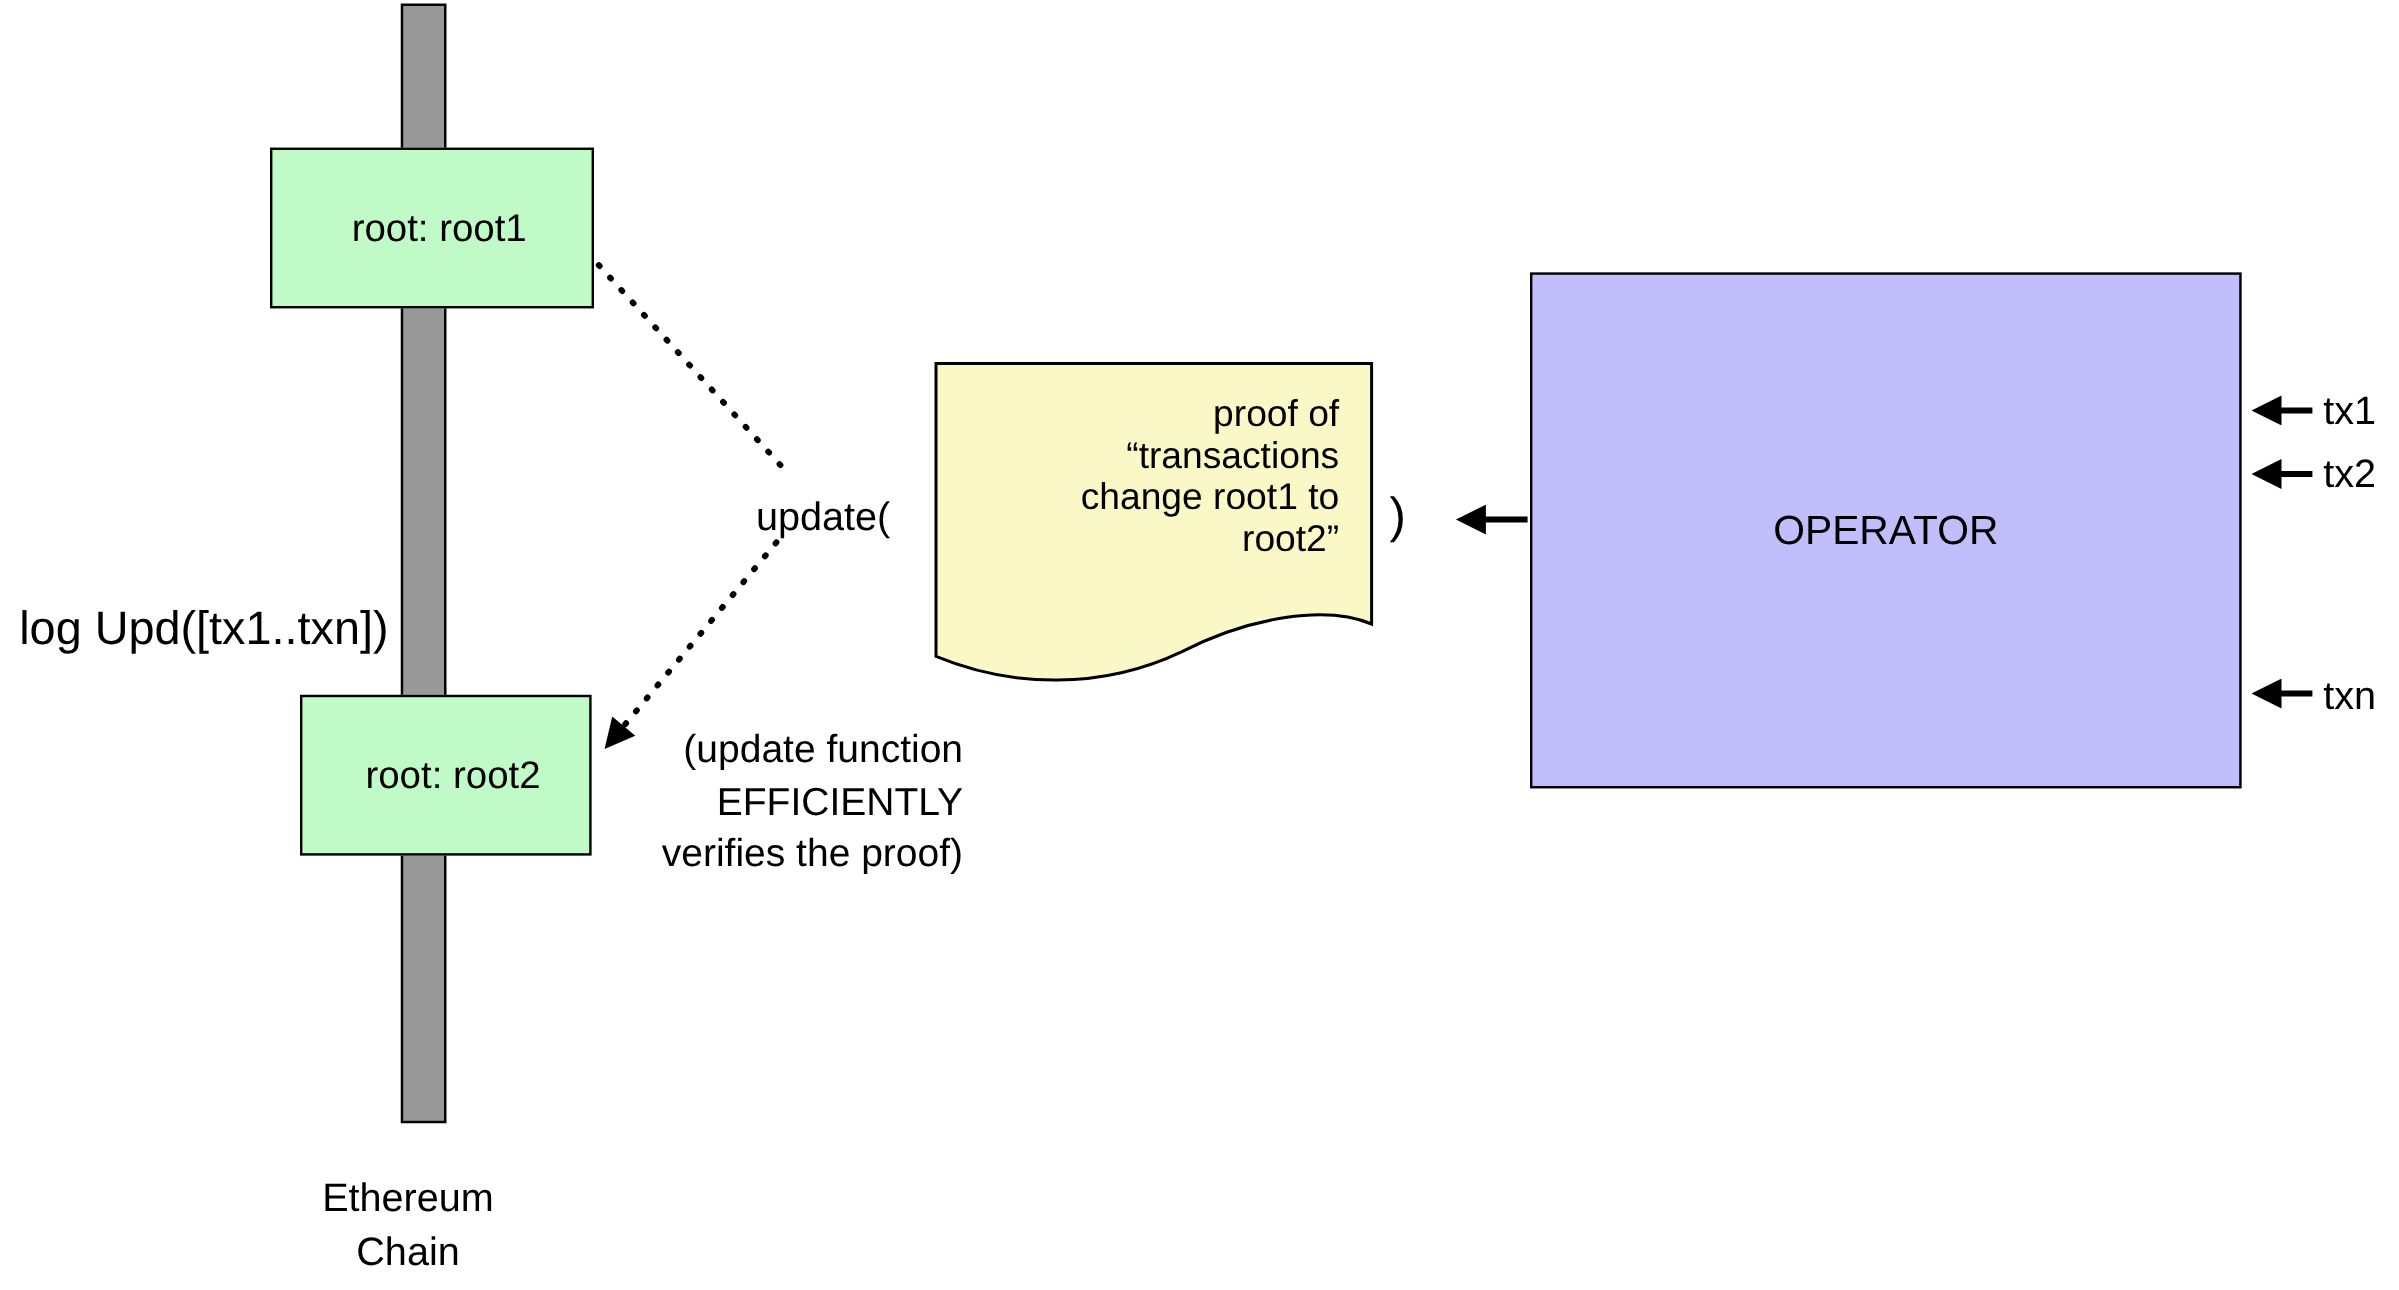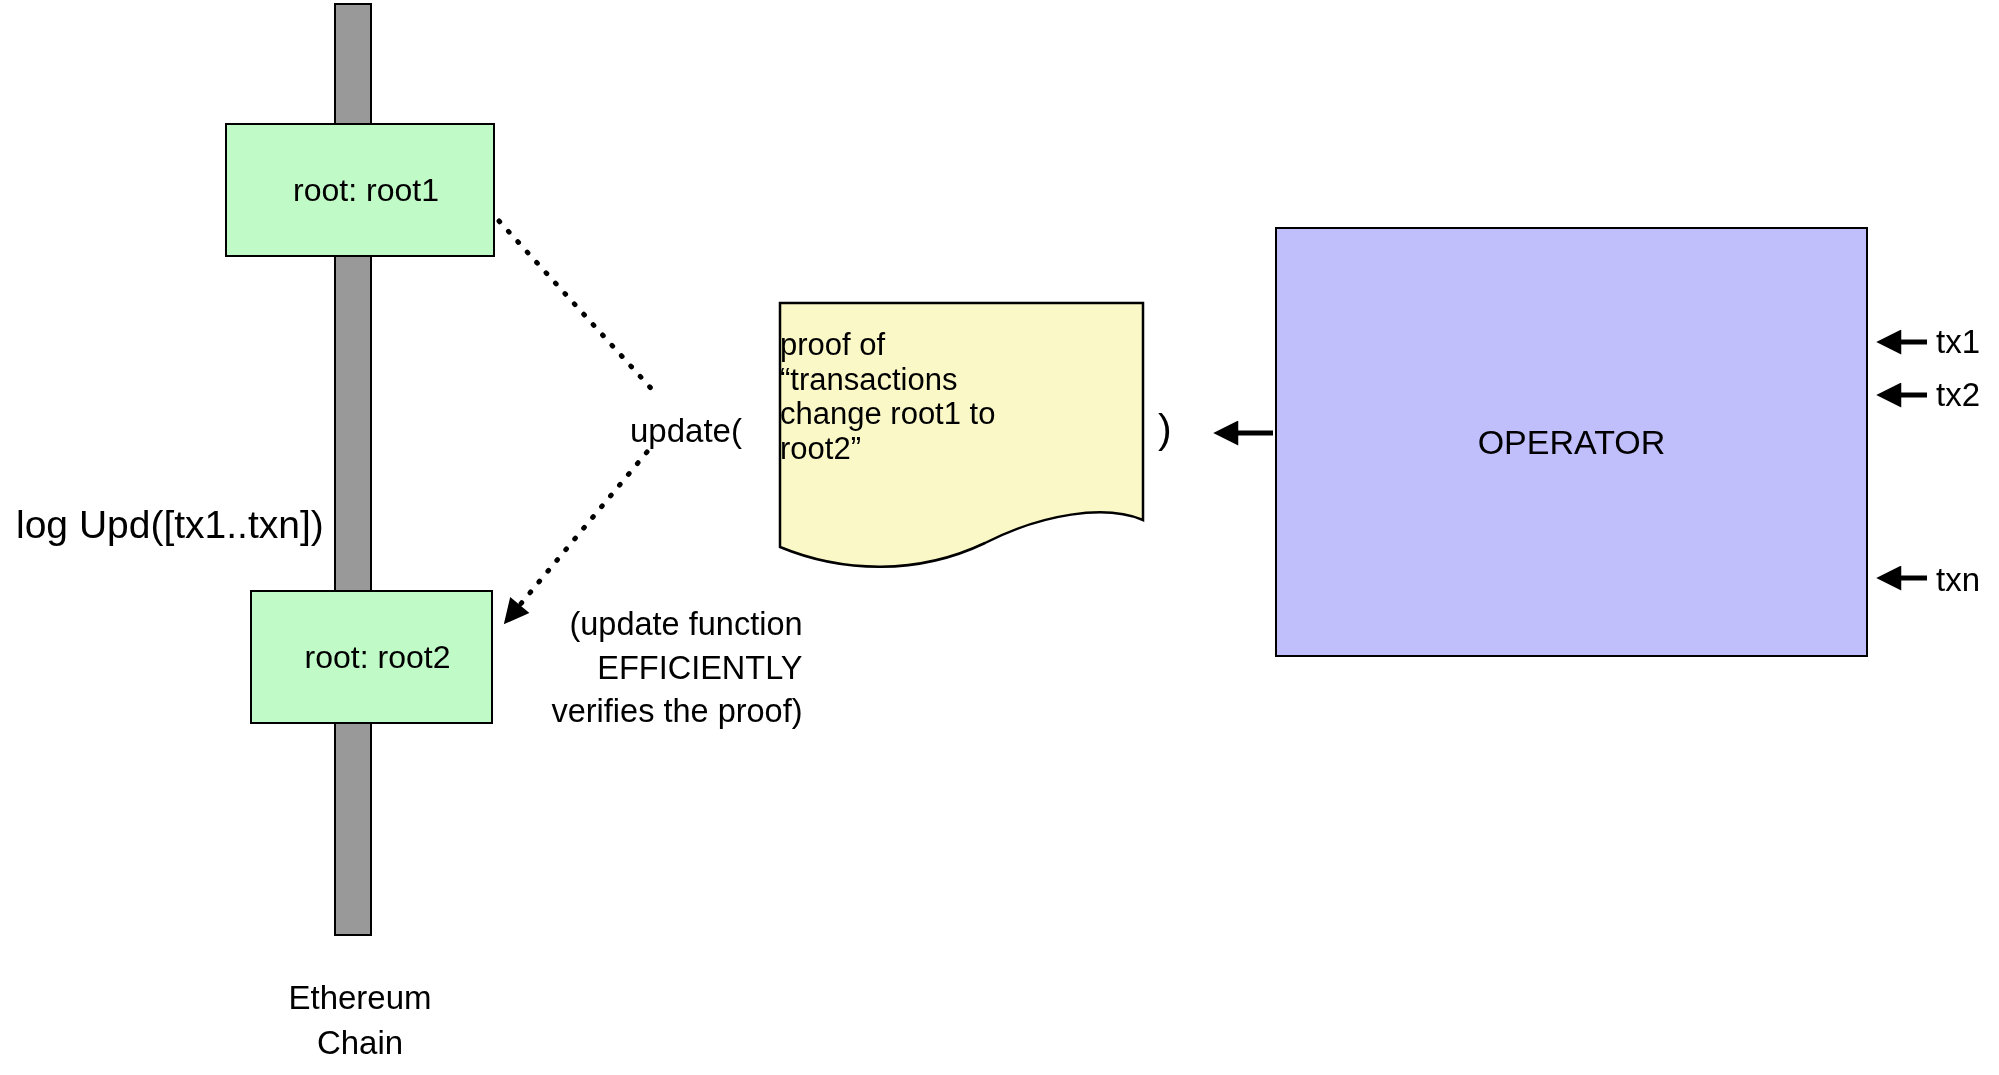--- a/index.html
+++ b/index.html
@@ -25,26 +25,26 @@
   .chain-bar{
     position:absolute;
     left:334px;top:3px;width:38px;height:933px;
     background:#999999;border:2.5px solid #000;box-sizing:border-box;
   }
   .lbl{position:absolute;white-space:nowrap;}
   .log-lbl{left:16px;top:503px;font-size:39px;}
   .update-lbl{left:630px;top:412px;font-size:33px;}
   .paren-lbl{left:1158px;top:406px;font-size:41px;}
   .chain-name{
-    left:360px;top:975px;transform:translateX(-50%);
+    left:340px;top:975px;transform:translateX(-50%);
     font-size:33px;line-height:45px;text-align:center;white-space:nowrap;
   }
   .proof-text{
     left:780px;top:328px;width:336px;
-    font-size:31px;line-height:34.5px;text-align:left;
+    font-size:31px;line-height:34.5px;text-align:right;
   }
   .verify-text{
     left:677px;top:603px;transform:translateX(-50%);
     font-size:32.5px;line-height:43.5px;text-align:right;white-space:nowrap;
   }
   .tx-lbl{
     left:1936px;transform:translateY(-50%);
     font-size:33px;white-space:nowrap;
   }
 </style>
@@ -74,21 +74,21 @@
     <line x1="1927" y1="395" x2="1900" y2="395" stroke="#000" stroke-width="5" marker-end="url(#arrowhead)"></line>
     <line x1="1927" y1="578" x2="1900" y2="578" stroke="#000" stroke-width="5" marker-end="url(#arrowhead)"></line>
   </svg>
 
   <div class="chain-bar"></div>
 
   <div class="box green" style="left:225px;top:123px;width:270px;height:134px;">
     <span>root: root1</span>
   </div>
 
-  <div class="box green" style="left:250px;top:579px;width:243px;height:134px;margin-top:11px;">
+  <div class="box green" style="left:250px;top:579px;width:243px;height:134px;">
     <span>root: root2</span>
   </div>
 
   <div class="lbl log-lbl">log Upd([tx1..txn])</div>
 
   <div class="lbl update-lbl">update(</div>
   <div class="lbl paren-lbl">)</div>
 
   <div class="abs proof-text">
     <div>proof of</div>

